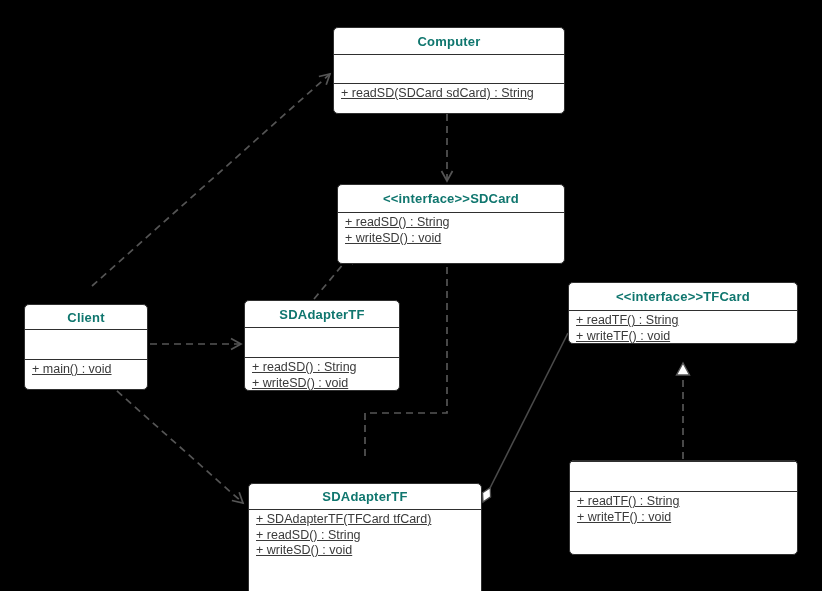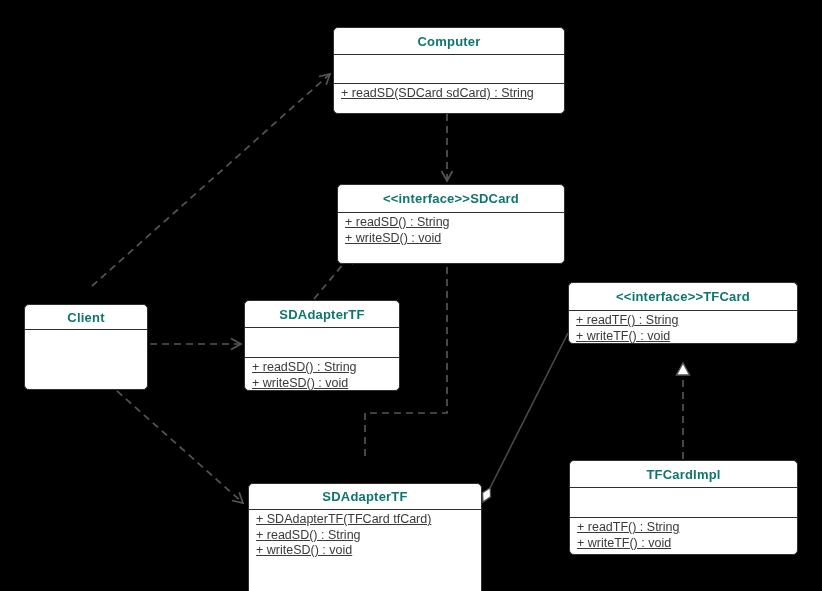--- a/index.html
+++ b/index.html
@@ -67,20 +67,23 @@
     <div class="uml-title" style="height:27px">&lt;&lt;interface&gt;&gt;SDCard</div>
     <div class="uml-sec uml-grow">
       <div class="mline">+ readSD() : String</div>
       <div class="mline">+ writeSD() : void</div>
     </div>
   </div>
 
   <div class="uml-box" style="left:24px;top:304px;width:124px;height:86px">
     <div class="uml-title" style="height:24px">Client</div>
     <div class="uml-sec" style="height:30px"></div>
+    <div class="uml-sec uml-grow">
+      <div class="mline">+ main() : void</div>
+    </div>
   </div>
 
   <div class="uml-box" style="left:244px;top:300px;width:156px;height:91px">
     <div class="uml-title" style="height:26px">SDAdapterTF</div>
     <div class="uml-sec" style="height:30px"></div>
     <div class="uml-sec uml-grow">
       <div class="mline">+ readSD() : String</div>
       <div class="mline">+ writeSD() : void</div>
     </div>
   </div>
@@ -96,21 +99,20 @@
   <div class="uml-box" style="left:248px;top:483px;width:234px;height:113px">
     <div class="uml-title" style="height:25px">SDAdapterTF</div>
     <div class="uml-sec uml-grow">
       <div class="mline">+ SDAdapterTF(TFCard tfCard)</div>
       <div class="mline">+ readSD() : String</div>
       <div class="mline">+ writeSD() : void</div>
     </div>
   </div>
 
   <div class="uml-box" style="left:569px;top:460px;width:229px;height:95px">
-    <div class="uml-title" style="height:26px">TFCardImpl</div>
     <div class="uml-sec" style="height:30px"></div>
     <div class="uml-sec uml-grow">
       <div class="mline">+ readTF() : String</div>
       <div class="mline">+ writeTF() : void</div>
     </div>
   </div>
 
 </div>
 
 </body></html>

